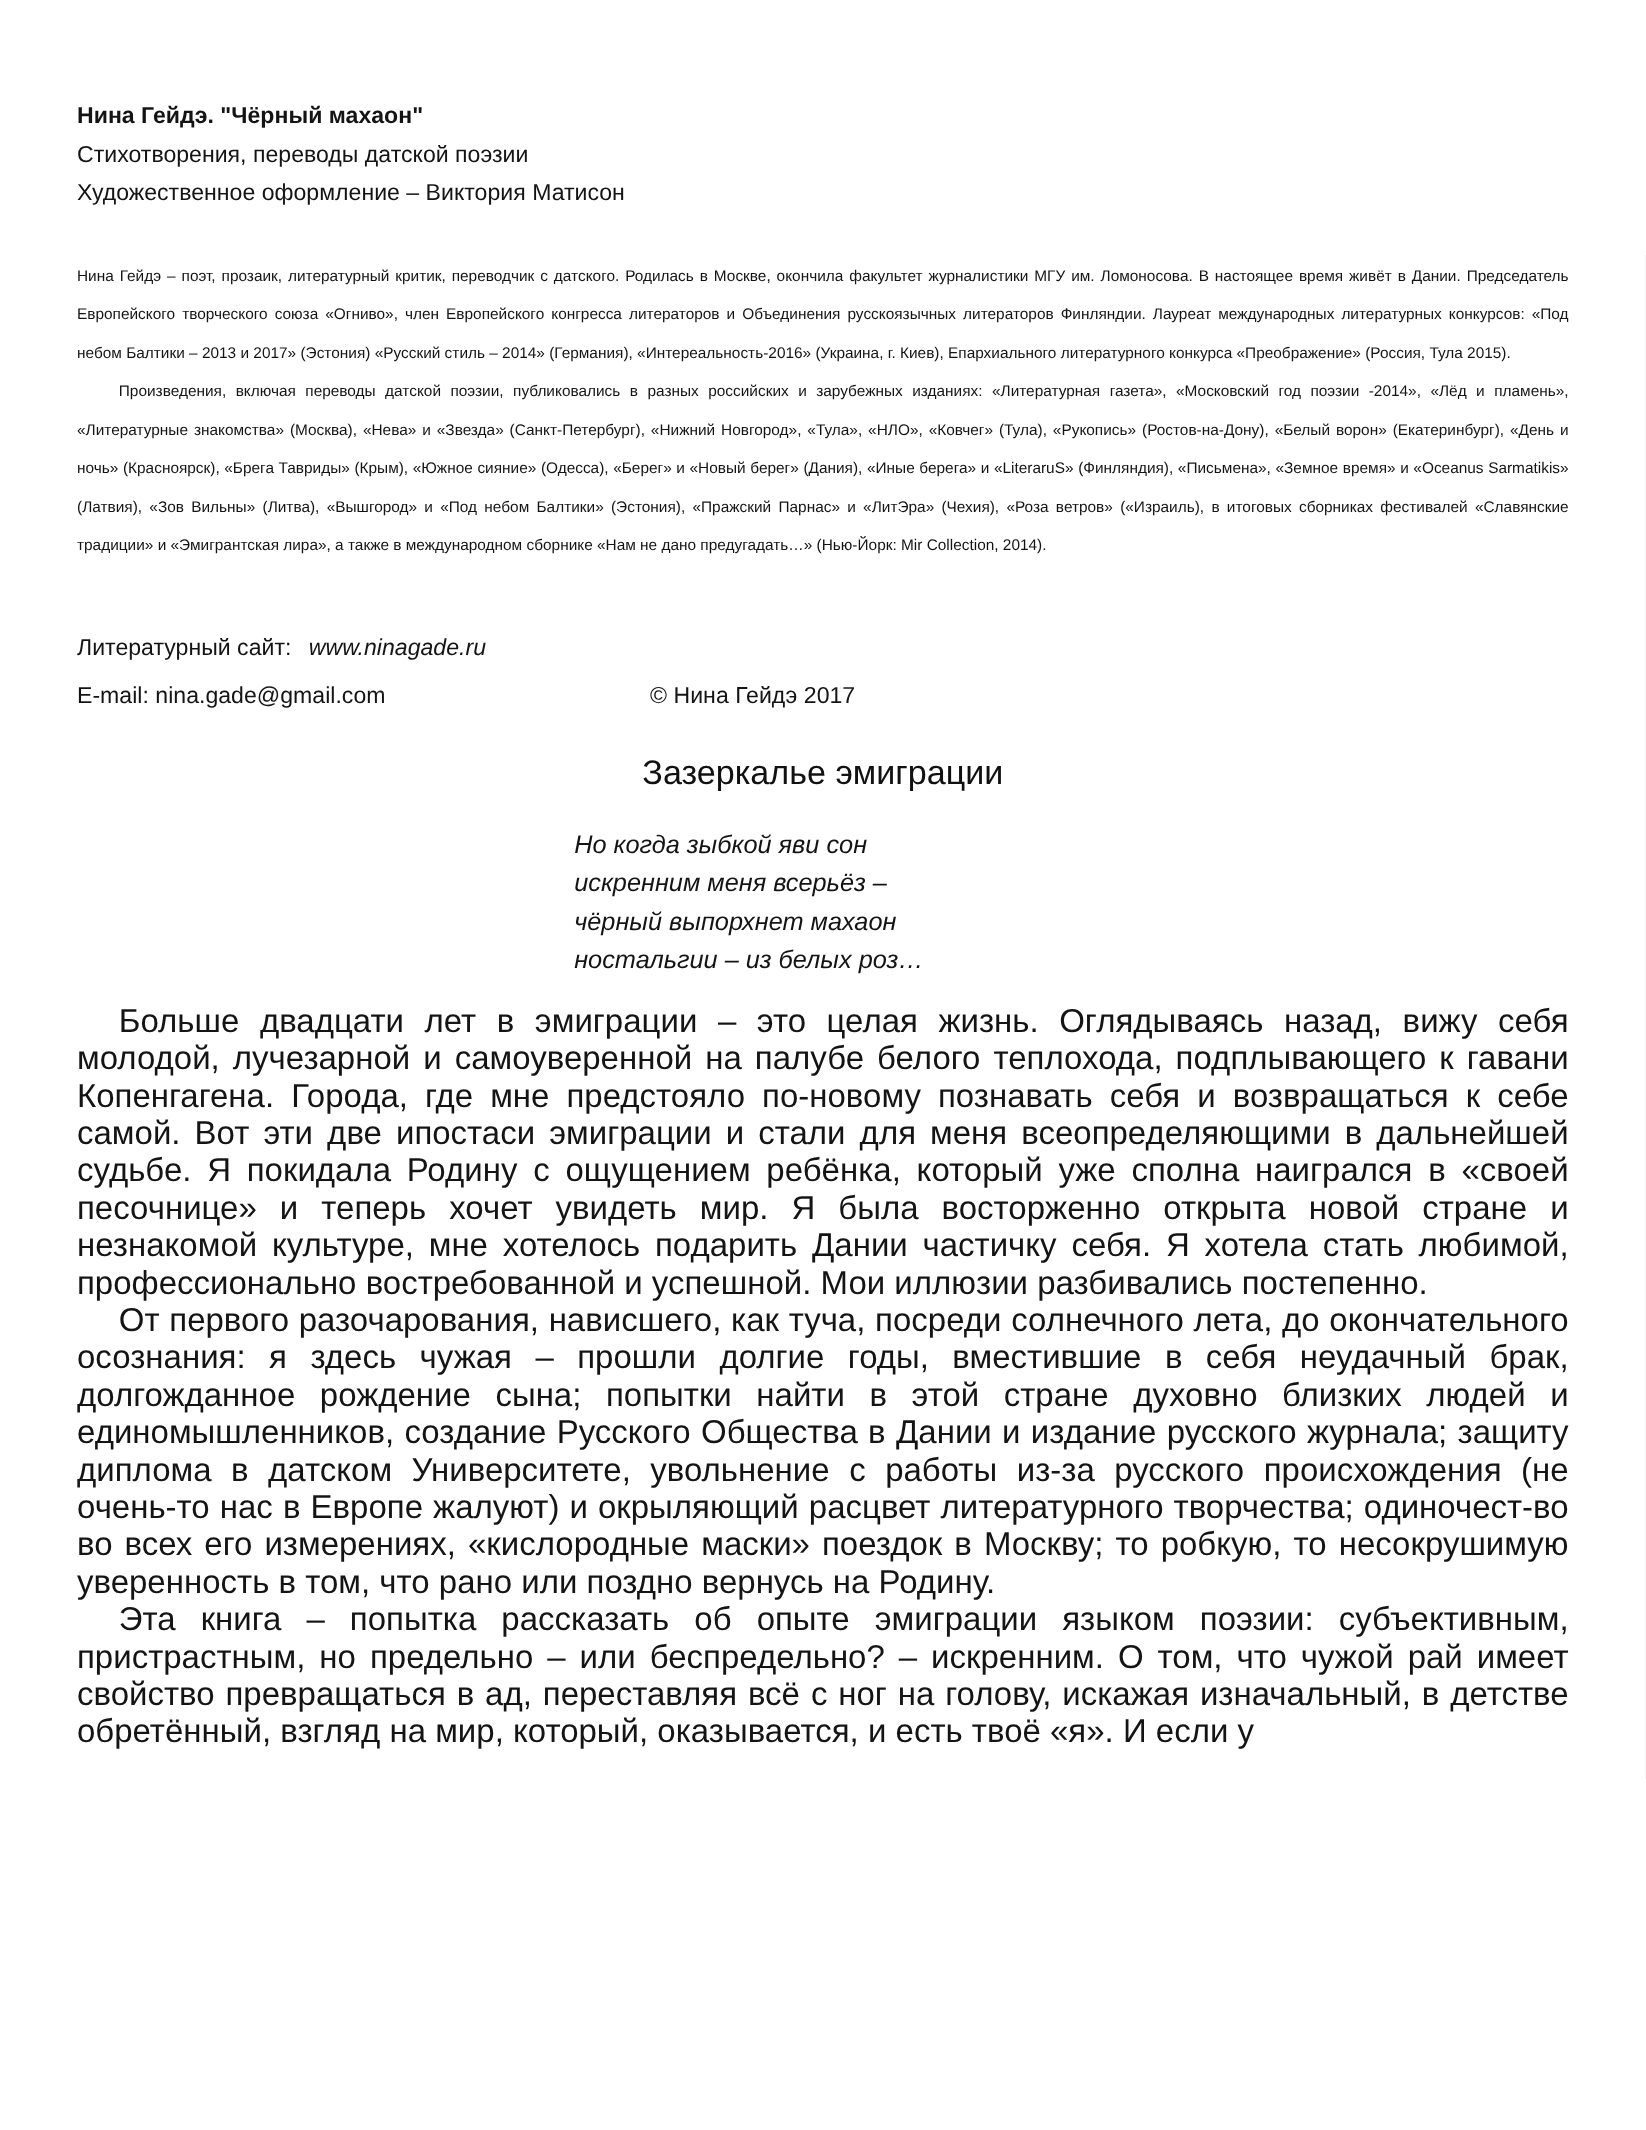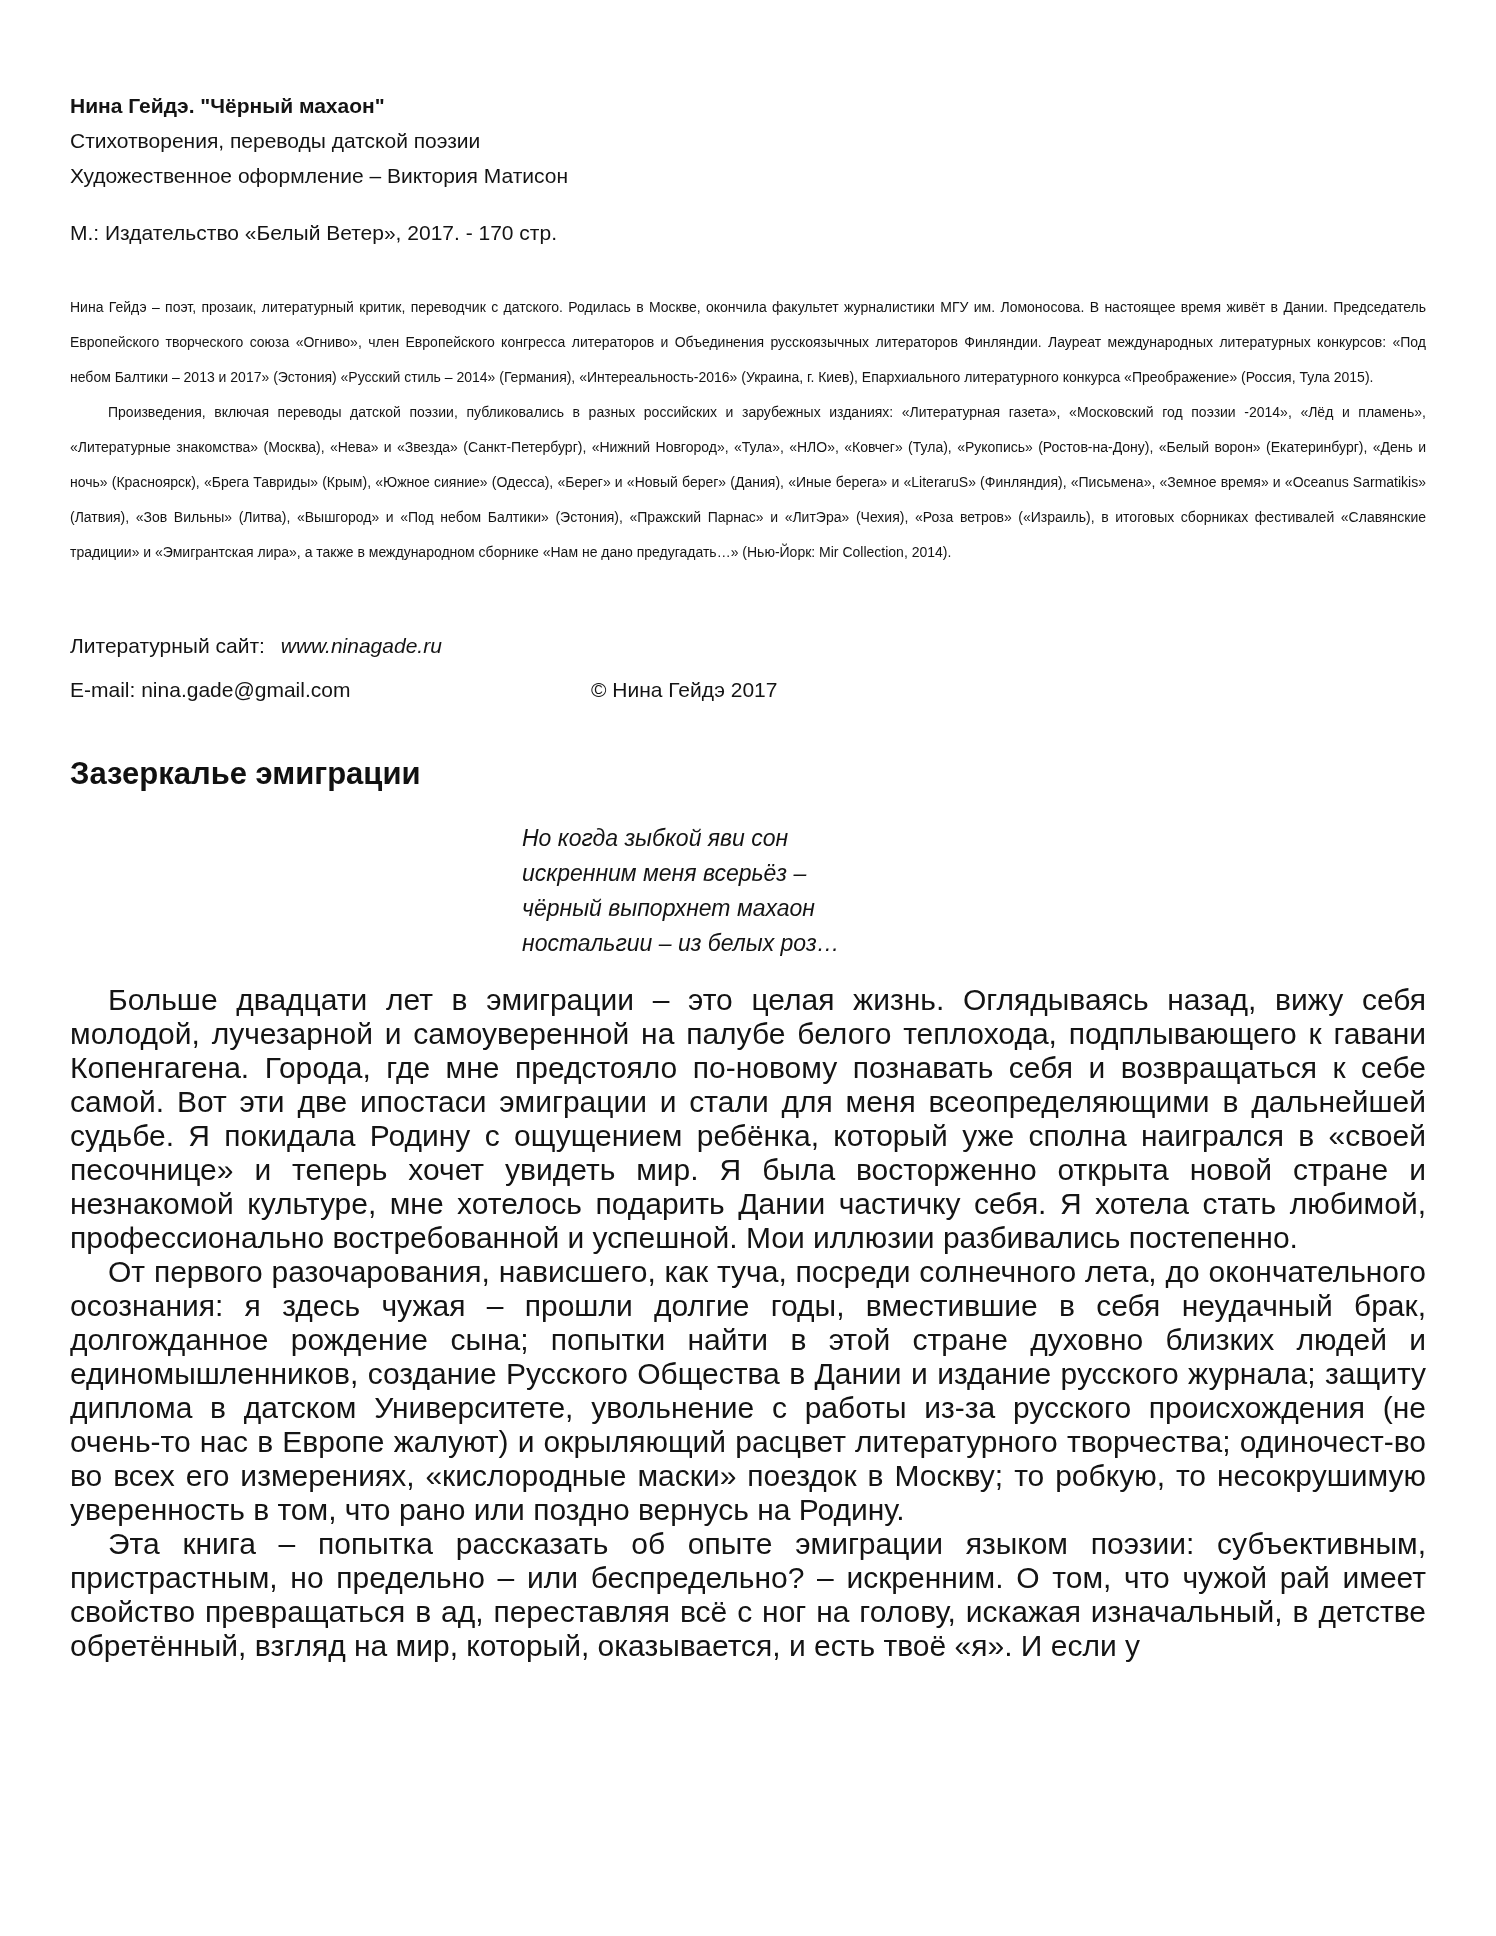--- a/index.html
+++ b/index.html
@@ -45,25 +45,25 @@
     position: relative;
     margin-top: 9px;
   }
   .copyright {
     position: absolute;
     left: 521px;
     top: 0;
     white-space: nowrap;
   }
   .essay-title {
-    margin-top: 46px;
+    margin-top: 32px;
     font-size: 31px;
     line-height: 42px;
-    text-align: left;
-    font-weight: bold;
+    text-align: center;
+    font-weight: normal;
     color: #111;
   }
   .epigraph {
     margin-top: 26px;
     margin-left: 452px;
     font-style: italic;
     font-size: 23px;
     line-height: 35px;
   }
   .essay-body {
@@ -77,21 +77,20 @@
 </head>
 <body>
 
 <div class="page">
   <div class="content">
 
     <div class="header-block">
       <div class="header-line bold">Нина Гейдэ. "Чёрный махаон"</div>
       <div class="header-line">Стихотворения, переводы датской поэзии</div>
       <div class="header-line">Художественное оформление – Виктория Матисон</div>
-      <div class="header-line imprint">М.: Издательство «Белый Ветер», 2017. - 170 стр.</div>
     </div>
 
     <div class="bio">
       <p>Нина Гейдэ – поэт, прозаик, литературный критик, переводчик с датского. Родилась в Москве, окончила факультет журналистики МГУ им. Ломоносова. В настоящее время живёт в Дании. Председатель Европейского творческого союза «Огниво», член Европейского конгресса литераторов и Объединения русскоязычных литераторов Финляндии. Лауреат международных литературных конкурсов: «Под небом Балтики – 2013 и 2017» (Эстония) «Русский стиль – 2014» (Германия), «Интереальность-2016» (Украина, г. Киев), Епархиального литературного конкурса «Преображение» (Россия, Тула 2015).</p>
       <p class="indent">Произведения, включая переводы датской поэзии, публиковались в разных российских и зарубежных изданиях: «Литературная газета», «Московский год поэзии -2014», «Лёд и пламень», «Литературные знакомства» (Москва), «Нева» и «Звезда» (Санкт-Петербург), «Нижний Новгород», «Тула», «НЛО», «Ковчег» (Тула), «Рукопись» (Ростов-на-Дону), «Белый ворон» (Екатеринбург), «День и ночь» (Красноярск), «Брега Тавриды» (Крым), «Южное сияние» (Одесса), «Берег» и «Новый берег» (Дания), «Иные берега» и «LiteraruS» (Финляндия), «Письмена», «Земное время» и «Oceanus Sarmatikis» (Латвия), «Зов Вильны» (Литва), «Вышгород» и «Под небом Балтики» (Эстония), «Пражский Парнас» и «ЛитЭра» (Чехия), «Роза ветров» («Израиль), в итоговых сборниках фестивалей «Славянские традиции» и «Эмигрантская лира», а также в международном сборнике «Нам не дано предугадать…» (Нью-Йорк: Mir Collection, 2014).</p>
     </div>
 
     <div class="contacts">
       <div class="site-row">
         <span>Литературный сайт:</span>

